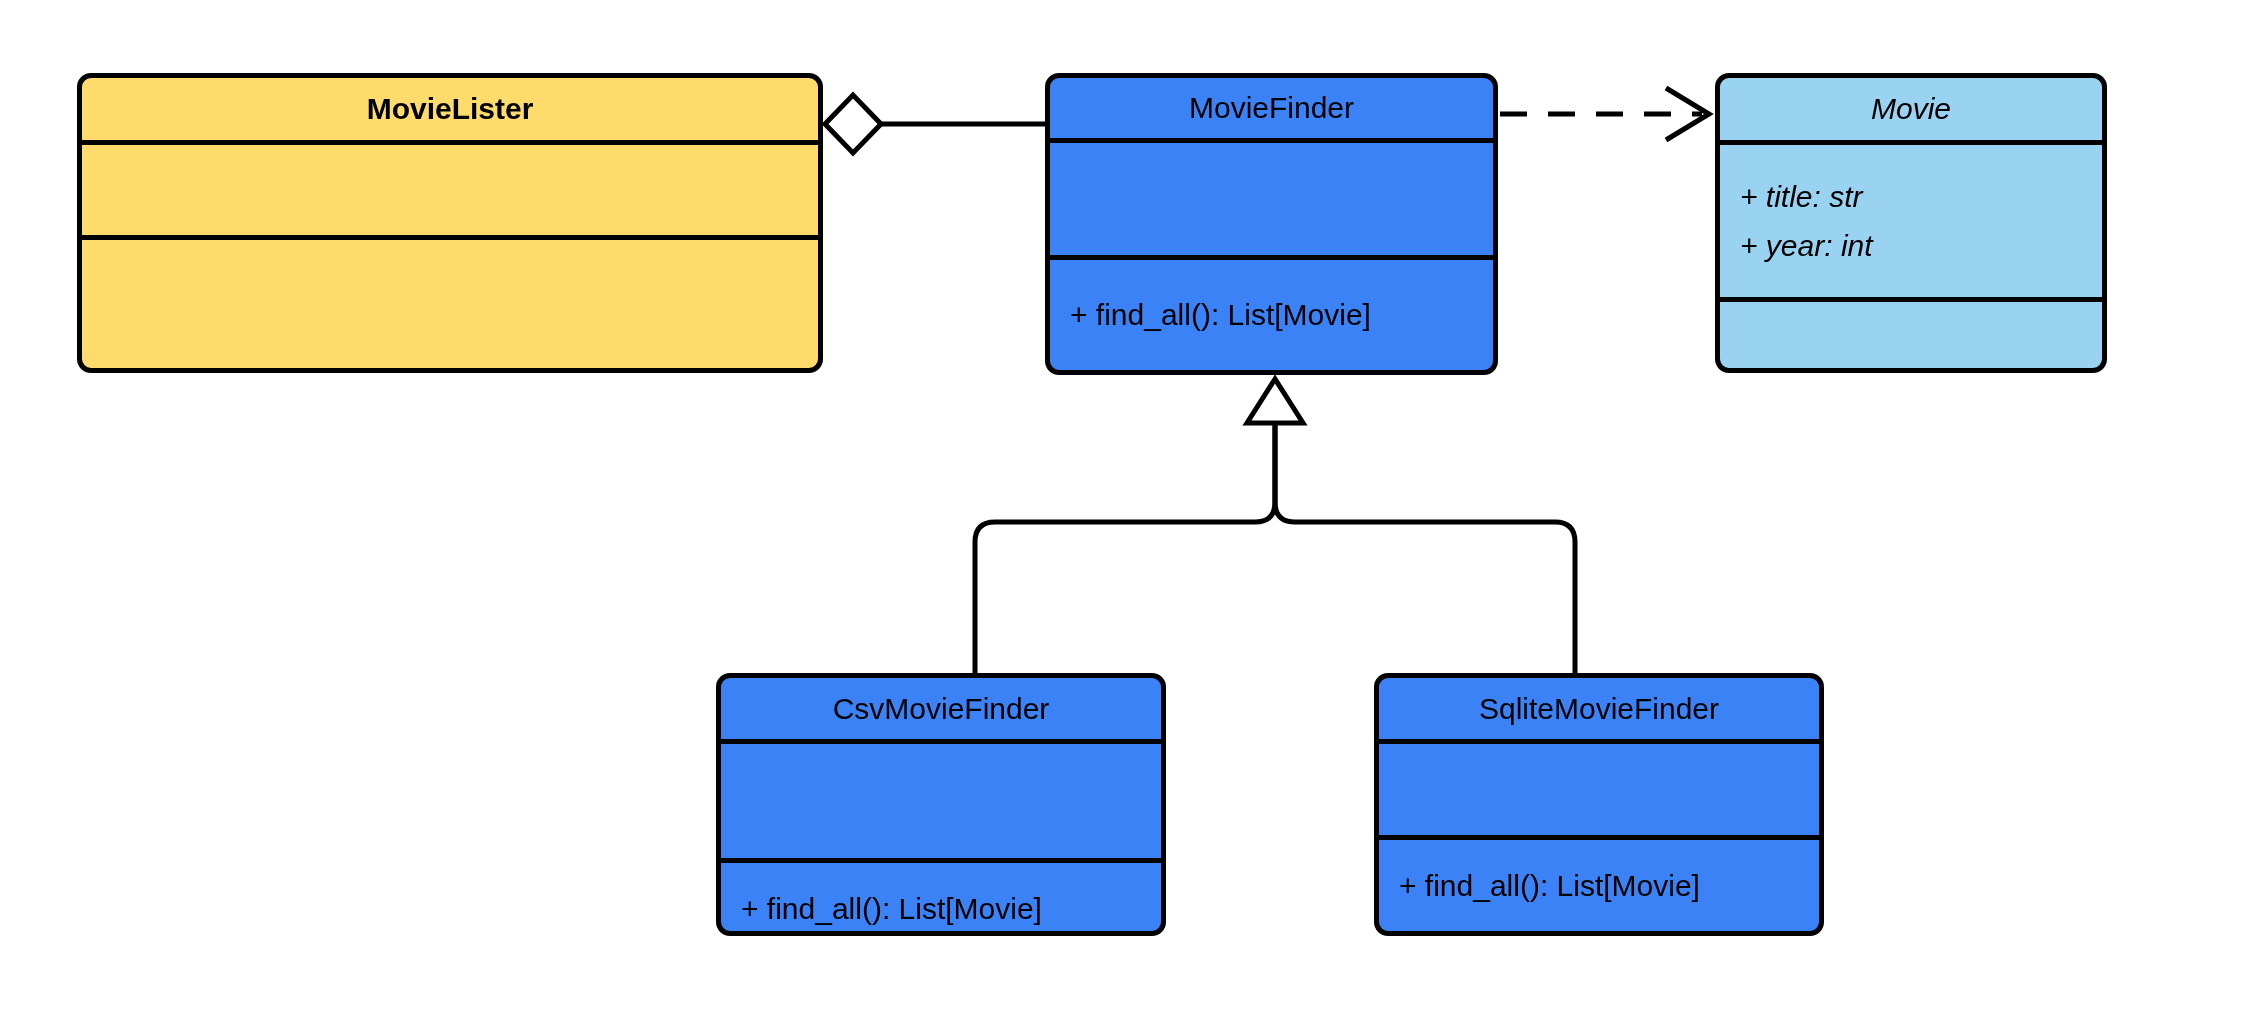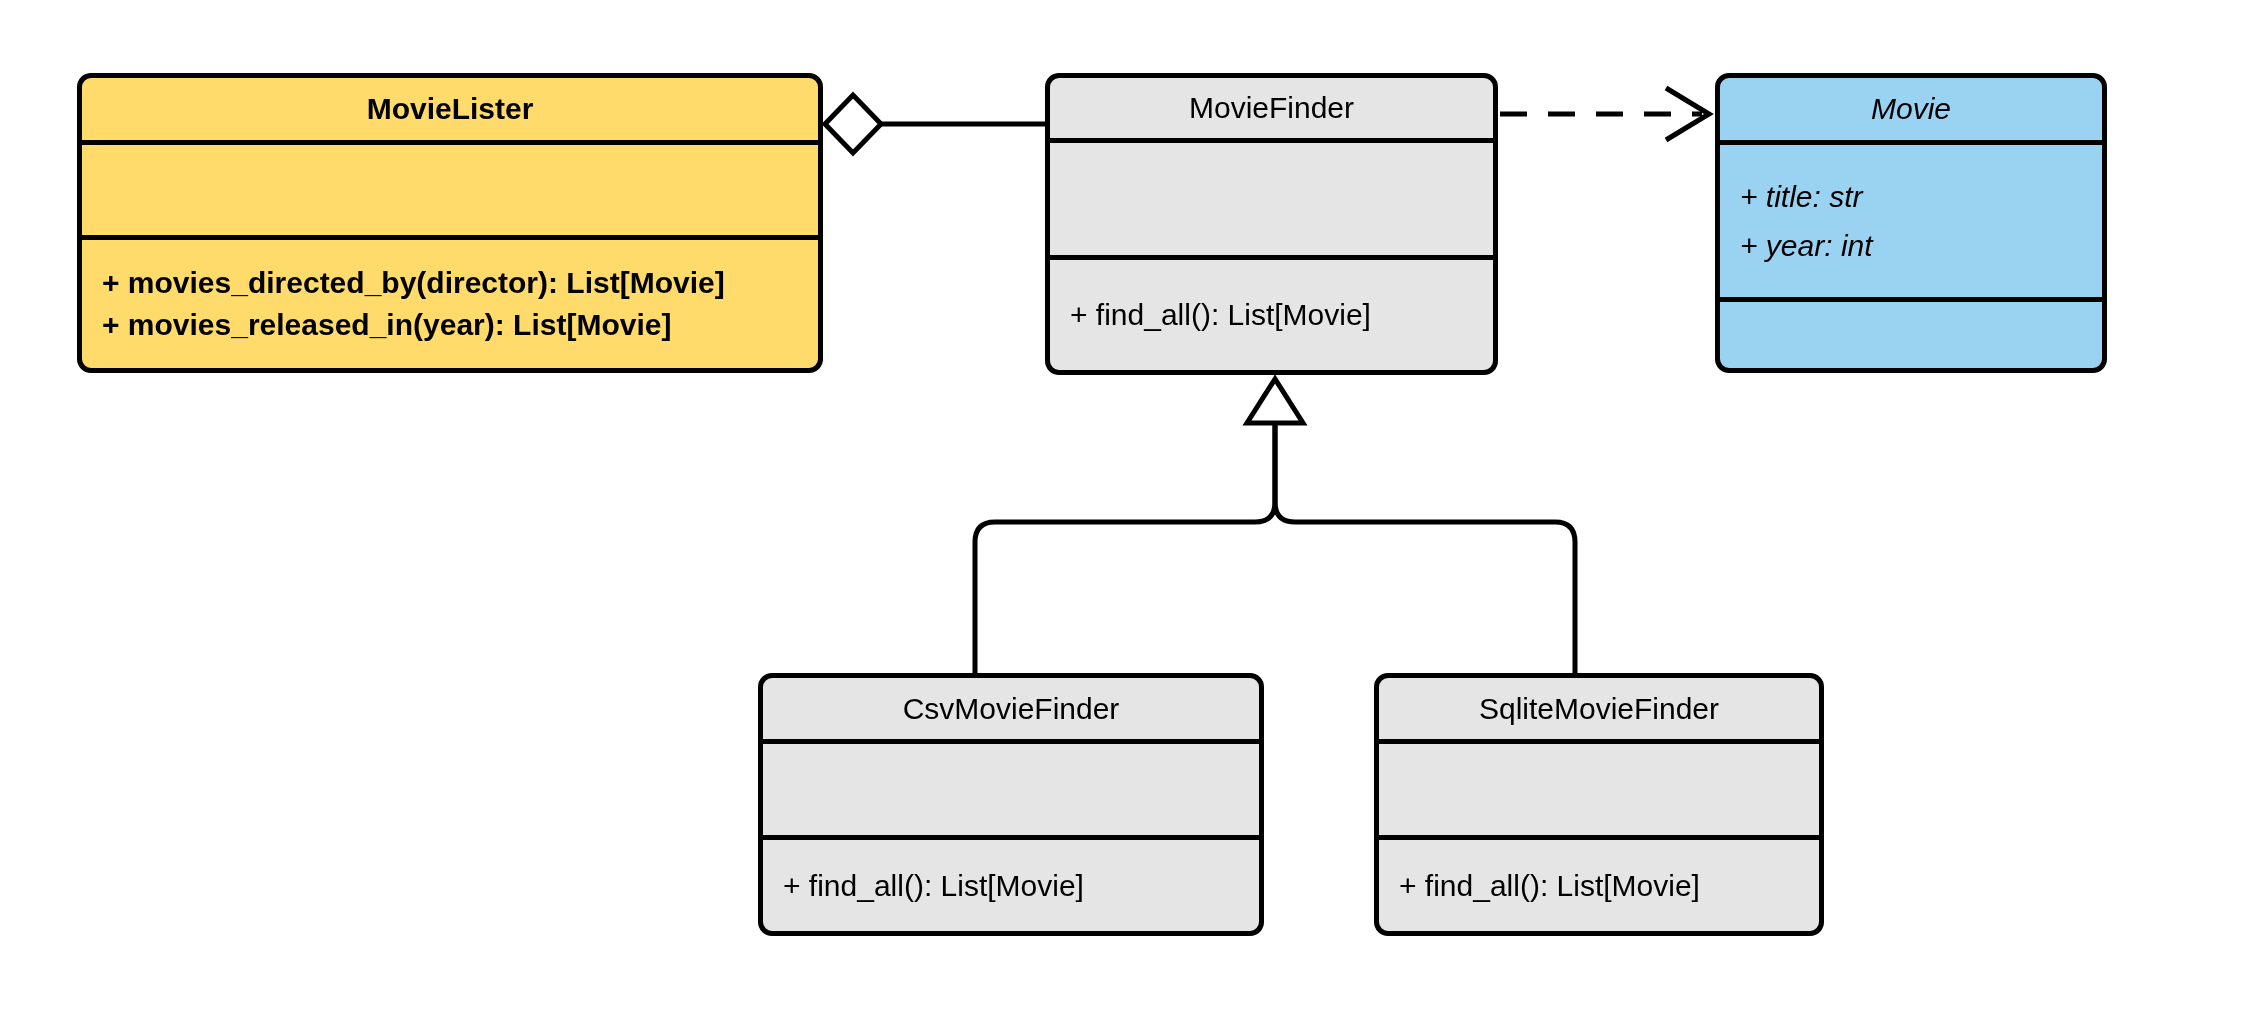--- a/index.html
+++ b/index.html
@@ -18,21 +18,21 @@
   .class-box {
     position: absolute;
     box-sizing: border-box;
     border: 5px solid #000000;
     border-radius: 14px;
     display: flex;
     flex-direction: column;
     overflow: hidden;
   }
   .class-box.yellow { background: #FFDB6B; }
-  .class-box.green  { background: #e5e5e5; }
+  .class-box.green  { background: #3b82f6; }
   .class-box.blue   { background: #9AD2F2; }
 
   .compartment {
     box-sizing: border-box;
     display: flex;
     flex-direction: column;
     justify-content: center;
   }
   .compartment.title {
     align-items: center;
@@ -69,21 +69,21 @@
   #box-movielister .attrs   { height: 95px; }
 
   #box-moviefinder   { left: 1045px; top: 73px;  width: 453px; height: 302px; }
   #box-moviefinder .title   { height: 65px; }
   #box-moviefinder .attrs   { height: 117px; }
 
   #box-movie         { left: 1715px; top: 73px;  width: 392px; height: 300px; font-style: italic; }
   #box-movie .title   { height: 67px; }
   #box-movie .attrs   { height: 157px; gap: 7px; }
 
-  #box-csvmoviefinder    { left: 758px;  top: 673px; width: 506px; height: 263px; }
+  #box-csvmoviefinder    { left: 716px;  top: 673px; width: 450px; height: 263px; gap: 23px; }
   #box-csvmoviefinder .title  { height: 66px; }
   #box-csvmoviefinder .attrs  { height: 96px; }
 
   #box-sqlitemoviefinder { left: 1350px; top: 673px; width: 450px; height: 263px; margin-left: 24px; }
   #box-sqlitemoviefinder .title  { height: 66px; }
   #box-sqlitemoviefinder .attrs  { height: 96px; }
 </style>
 </head>
 <body>
 
@@ -106,24 +106,20 @@
       <path d="M 1575 673 L 1575 542 Q 1575 522 1555 522 L 1295 522 Q 1275 522 1275 502 L 1275 424" fill="none" stroke="#000000" stroke-width="5"></path>
       <polygon points="1275,379 1247,423 1303,423" fill="#FFFFFF" stroke="#000000" stroke-width="5" stroke-linejoin="miter"></polygon>
     </g>
   </svg>
 
   <div class="class-box yellow" id="box-movielister">
     <div class="compartment title">
       <span>MovieLister</span>
     </div>
     <div class="compartment attrs"></div>
-    <div class="compartment methods">
-      <div class="member-line">+ movies_directed_by(director): List[Movie]</div>
-      <div class="member-line">+ movies_released_in(year): List[Movie]</div>
-    </div>
   </div>
 
   <div class="class-box green" id="box-moviefinder">
     <div class="compartment title">
       <span>MovieFinder</span>
     </div>
     <div class="compartment attrs"></div>
     <div class="compartment methods">
       <div class="member-line">+ find_all(): List[Movie]</div>
     </div>

